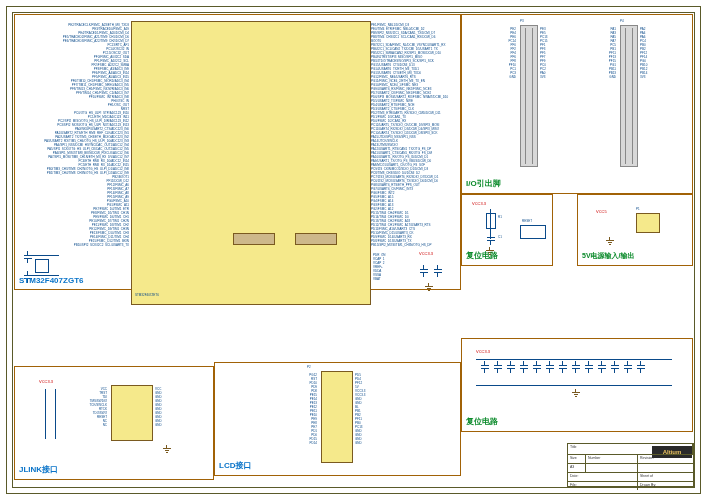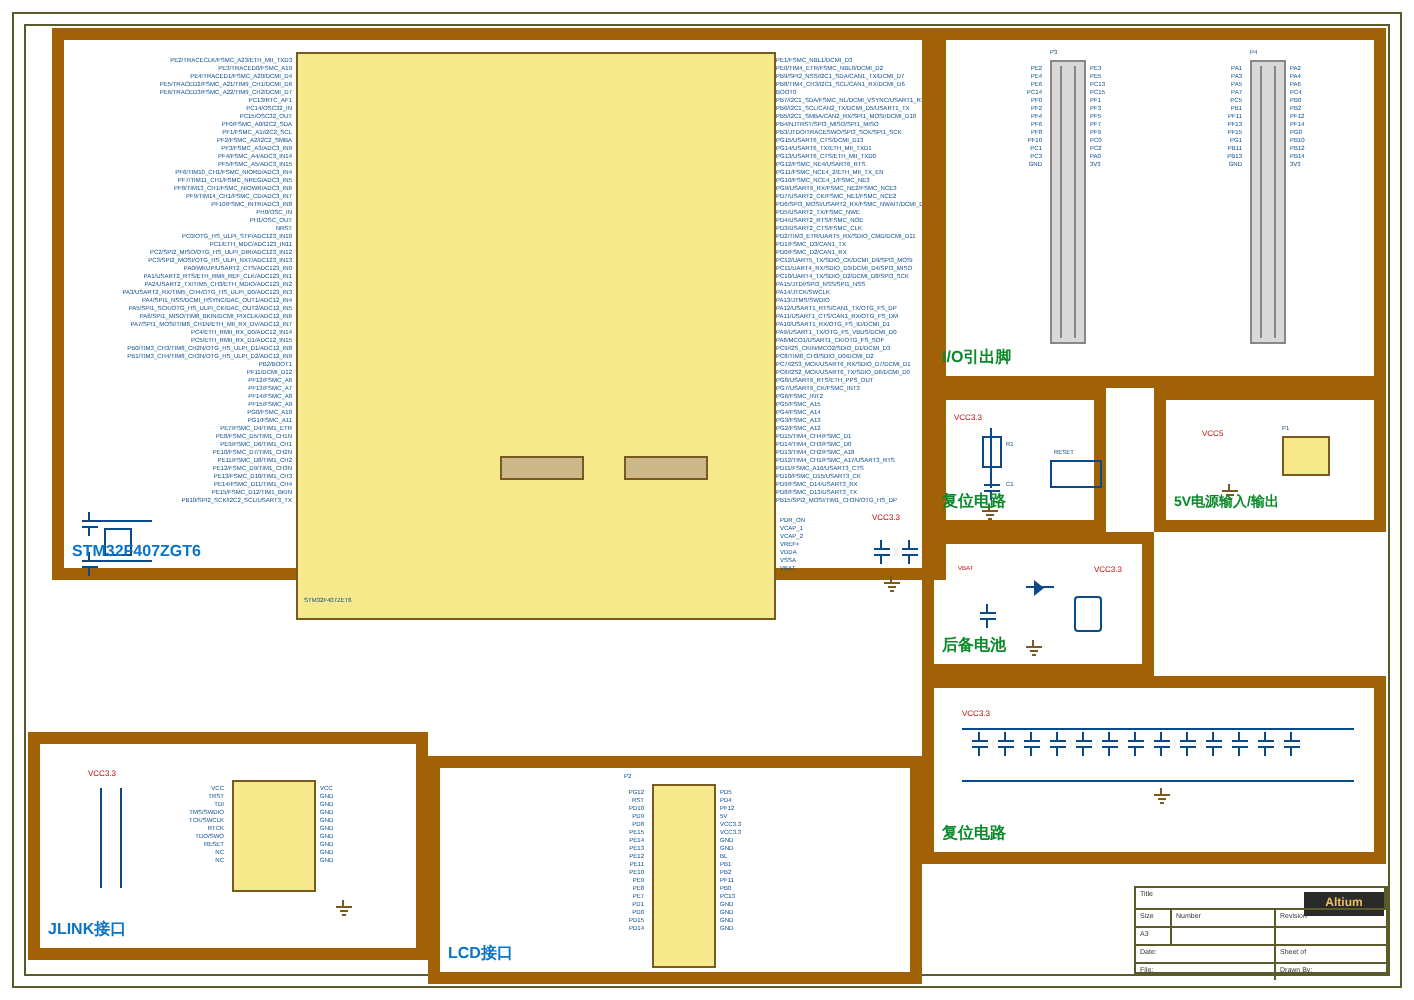--- a/index.html
+++ b/index.html
@@ -1,19 +1,19 @@
 <!DOCTYPE html>
 <html><head>
 <meta charset="utf-8">
 <style>
   html,body{margin:0;padding:0;background:#fff;font-family:Arial,sans-serif;font-size:5px}
   .sheet{position:relative;width:707px;height:500px;background:#fff;box-sizing:border-box}
   .outer{position:absolute;inset:6px;border:1px solid #5a5a2a}
   .inner{position:absolute;inset:12px;border:1px solid #5a5a2a}
-  .sec{position:absolute;border:6px solid #a16207;box-sizing:border-box}
+  .sec{position:absolute;border:1px solid #a16207;box-sizing:border-box}
   .lbl{position:absolute;color:#0a74c9;font-weight:bold;font-size:8px;white-space:nowrap}
   .lbl.grn{color:#0a8a2a}
   .lbl.blu{color:#0a74c9}
   .chip{position:absolute;background:#f5e98b;border:1px solid #7a5a20}
   .net{position:absolute;font-size:3px;color:#0a4a8a;white-space:nowrap;line-height:4px}
   .netr{text-align:right}
   .hdr{position:absolute;background:#d8d8d8;border:1px solid #888;width:16px}
   .hdr::before,.hdr::after{content:"";position:absolute;top:2px;bottom:2px;width:1px;background:#888}
   .hdr::before{left:4px}.hdr::after{right:4px}
   .cap{position:absolute;width:10px;height:12px}
@@ -35,21 +35,21 @@
   .logo{position:absolute;right:15px;bottom:42px;width:40px;height:12px;background:#2a2a2a;color:#e8c060;font-size:6px;font-weight:bold;display:flex;align-items:center;justify-content:center}
   .pinblk{position:absolute;background:#cdb88a;border:1px solid #7a5a20}
 </style>
 </head>
 <body>
 
 <div class="sheet">
   <div class="outer"></div>
   <div class="inner"></div>
 
-  <div class="sec" style="left:26px;top:14px;width:447px;height:276px">
+  <div class="sec" style="left:14px;top:14px;width:447px;height:276px">
     <div class="chip" style="left:116px;top:6px;width:238px;height:282px"></div>
     <div class="net" style="left:120px;top:278px">STM32F407ZET6</div>
 
     <div id="mcu-left" class="net netr" style="left:2px;top:8px;width:112px">
         <div>PE2/TRACECLK/FSMC_A23/ETH_MII_TXD3</div>
         <div>PE3/TRACED0/FSMC_A19</div>
         <div>PE4/TRACED1/FSMC_A20/DCMI_D4</div>
         <div>PE5/TRACED2/FSMC_A21/TIM9_CH1/DCMI_D6</div>
         <div>PE6/TRACED3/FSMC_A22/TIM9_CH2/DCMI_D7</div>
         <div>PC13/RTC_AF1</div>
@@ -236,21 +236,21 @@
     <div class="wire" style="left:40px;top:22px;width:1px;height:50px"></div>
     <div class="red" style="left:24px;top:12px">VCC3.3</div>
     <div class="gnd" style="left:148px;top:78px">
         <div class="b1"></div>
         <div class="b2"></div>
         <div class="b3"></div>
       </div>
     <div class="lbl blu" style="left:4px;bottom:4px">JLINK接口</div>
   </div>
 
-  <div class="sec" style="left:214px;top:378px;width:247px;height:114px">
+  <div class="sec" style="left:214px;top:362px;width:247px;height:114px">
     <div class="chip" style="left:106px;top:8px;width:30px;height:90px"></div>
     <div class="net" style="left:92px;top:2px">P2</div>
     <div id="lcdl" class="net netr" style="left:56px;top:10px;width:46px">
         <div>PG12</div>
         <div>RST</div>
         <div>PD10</div>
         <div>PD9</div>
         <div>PD8</div>
         <div>PE15</div>
         <div>PE14</div>
@@ -382,39 +382,20 @@
     <div class="net" style="left:58px;top:12px">P1</div>
     <div class="red" style="left:18px;top:14px">VCC5</div>
     <div class="gnd" style="left:28px;top:42px">
         <div class="b1"></div>
         <div class="b2"></div>
         <div class="b3"></div>
       </div>
     <div class="lbl grn" style="left:4px;bottom:4px;font-size:7px">5V电源输入/输出</div>
   </div>
 
-  <div class="sec" style="left:461px;top:266px;width:116px;height:72px">
-    <div class="net" style="left:12px;top:10px;color:#c00">VBAT</div>
-    <div class="red" style="right:10px;top:10px">VCC3.3</div>
-    <div style="position:absolute;left:46px;top:18px;width:14px;height:8px">
-      <div style="position:absolute;left:0;top:3px;width:14px;height:1px;background:#0a4a8a"></div>
-      <div style="position:absolute;left:4px;top:0;width:0;height:0;border-left:5px solid #0a4a8a;border-top:4px solid transparent;border-bottom:4px solid transparent"></div>
-    </div>
-    <div class="cap" style="left:22px;top:30px">
-        <div class="p1"></div>
-        <div class="p2"></div>
-      </div>
-    <div style="position:absolute;left:70px;top:26px;width:12px;height:16px;border:1px solid #0a4a8a;border-radius:2px"></div>
-    <div class="gnd" style="left:46px;top:48px">
-        <div class="b1"></div>
-        <div class="b2"></div>
-        <div class="b3"></div>
-      </div>
-    <div class="lbl grn" style="left:4px;bottom:4px">后备电池</div>
-  </div>
 
 
   <div class="sec" style="left:461px;top:338px;width:232px;height:94px">
     <div class="red" style="left:14px;top:10px">VCC3.3</div>
     <div class="wire" style="left:14px;top:20px;width:196px;height:1px"></div>
     <div class="wire" style="left:14px;top:46px;width:196px;height:1px"></div>
     <div id="decaps" class="caprow" style="left:18px;top:22px">
         <div class="cap" style="position:relative">
           <div class="p1"></div>
           <div class="p2"></div>

